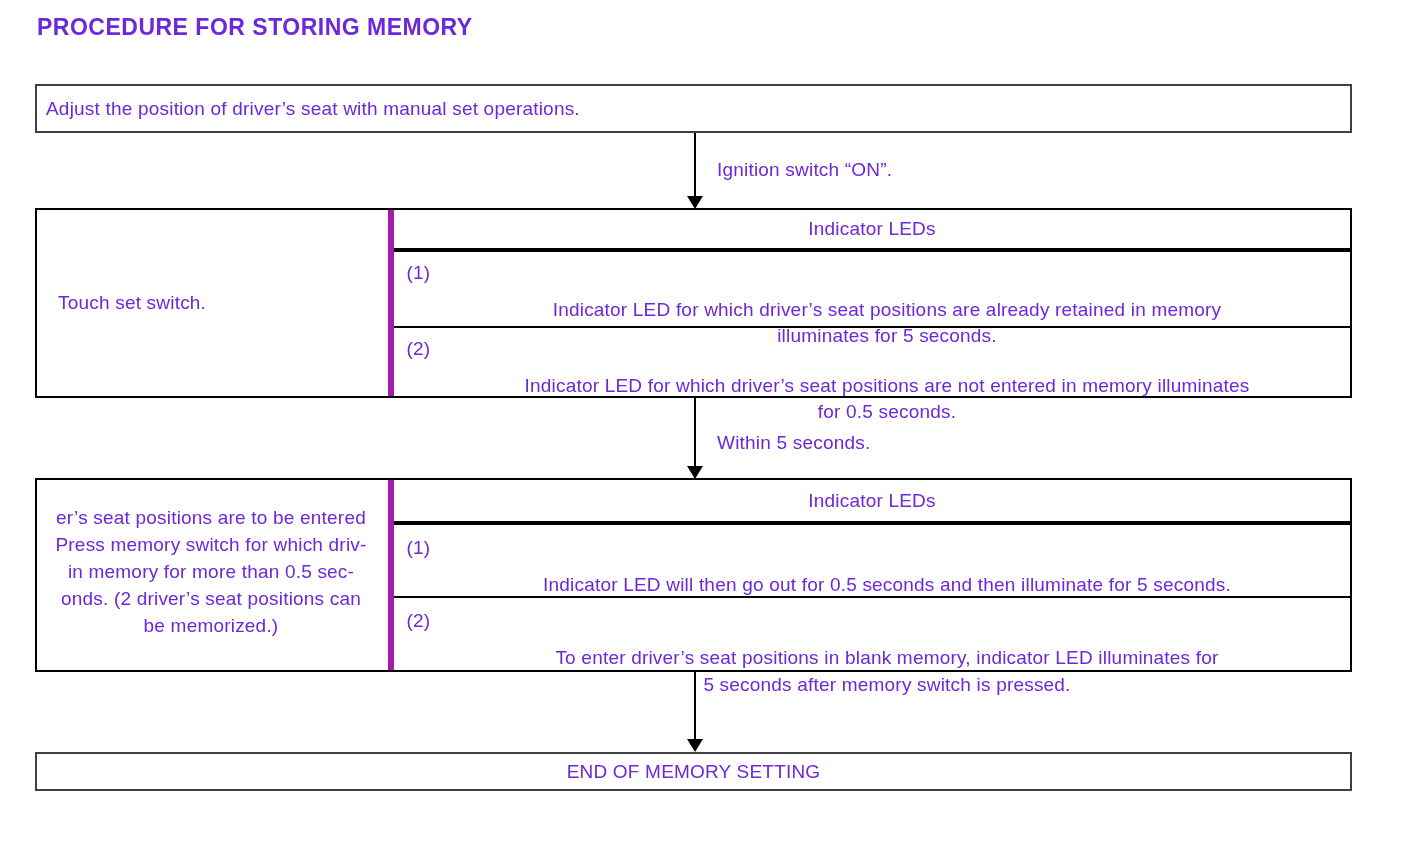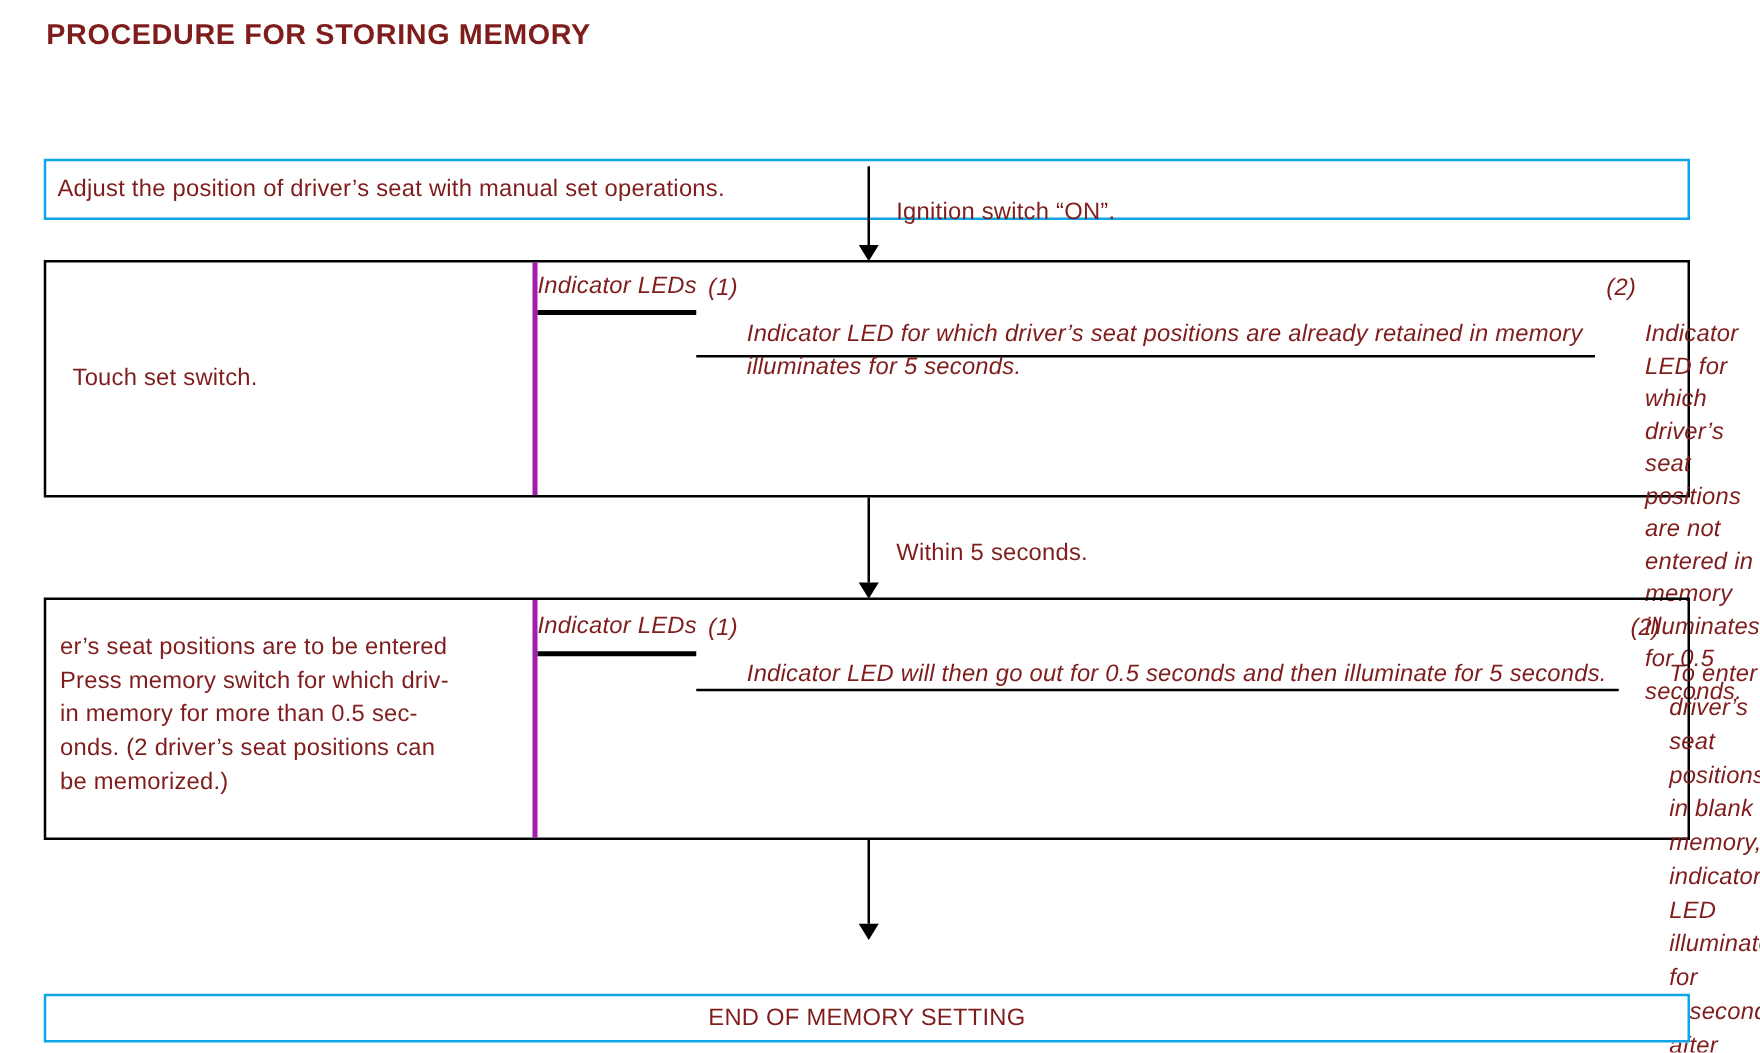--- a/index.html
+++ b/index.html
@@ -2,64 +2,64 @@
 <html><head>
 <meta charset="utf-8">
 <style>
   html,body{margin:0;padding:0;background:#ffffff;}
   *{box-sizing:border-box;}
   .page{
     position:relative;
     width:1408px;height:842px;
     background:#ffffff;
     font-family:"Liberation Sans","DejaVu Sans",sans-serif;
-    color:#7f1d1d;
+    color:#6d28d9;
     font-size:19px;
     letter-spacing:0.2px;
+    text-align:center;
   }
   .abs{position:absolute;}
   .doc-title{
     left:37px;top:14px;
     font-size:23px;font-weight:bold;letter-spacing:0.5px;
     white-space:nowrap;
   }
   .box{
-    border:2px solid #0ea5e9;
+    border:2px solid #404040;
     background:#fff;
-    margin-top:43px;
   }
   .process-box{
     left:35px;top:84px;width:1317px;height:49px;
     display:flex;align-items:center;
     padding-left:9px;
   }
   .end-box{
     left:35px;top:752px;width:1317px;height:39px;
     display:flex;align-items:center;justify-content:center;
   }
   .flow-table{
     left:35px;width:1317px;
     display:flex;flex-direction:row;
     border:2px solid #000;
   }
   .flow-table.t1{top:208px;height:190px;}
   .flow-table.t2{top:478px;height:194px;}
   .action-cell{
-    width:393px;flex:none;
-    border-right:4px solid #a21caf;
+    width:357px;flex:none;
+    border-right:6px solid #a21caf;
   }
   .t1 .action-cell{
     display:flex;align-items:center;
     padding-left:21px;
   }
   .t2 .action-cell{
     padding:24px 14px 0 11px;
     line-height:27px;
   }
-  .result-col{flex:1;display:flex;flex-direction:row;font-style:italic;}
+  .result-col{flex:1;display:flex;flex-direction:column;}
   .result-header{
     height:42px;flex:none;
     border-bottom:4px solid #000;
     display:flex;align-items:center;justify-content:center;
   }
   .t2 .result-header{height:45px;}
   .result-row{
     display:flex;flex-direction:row;
     padding:8px 10px 0 9px;
     line-height:26px;

